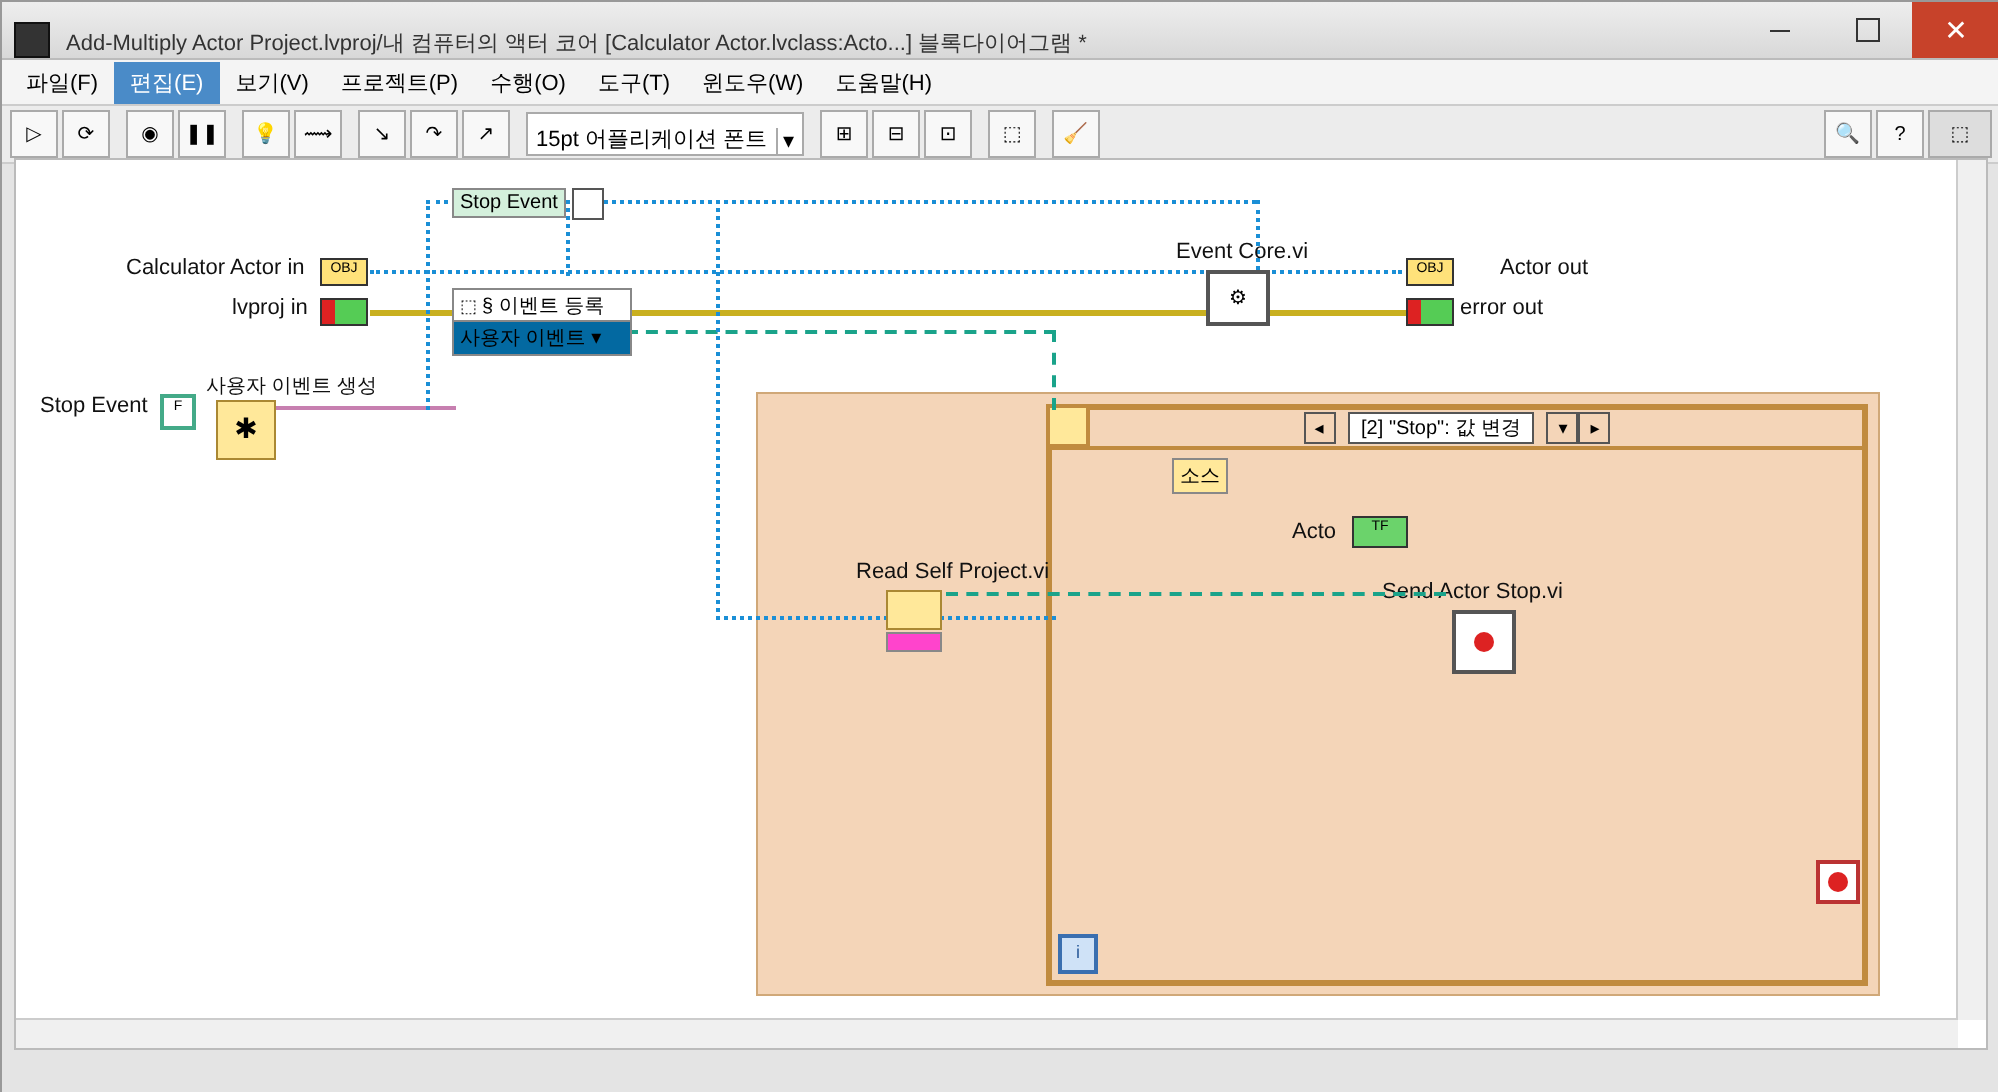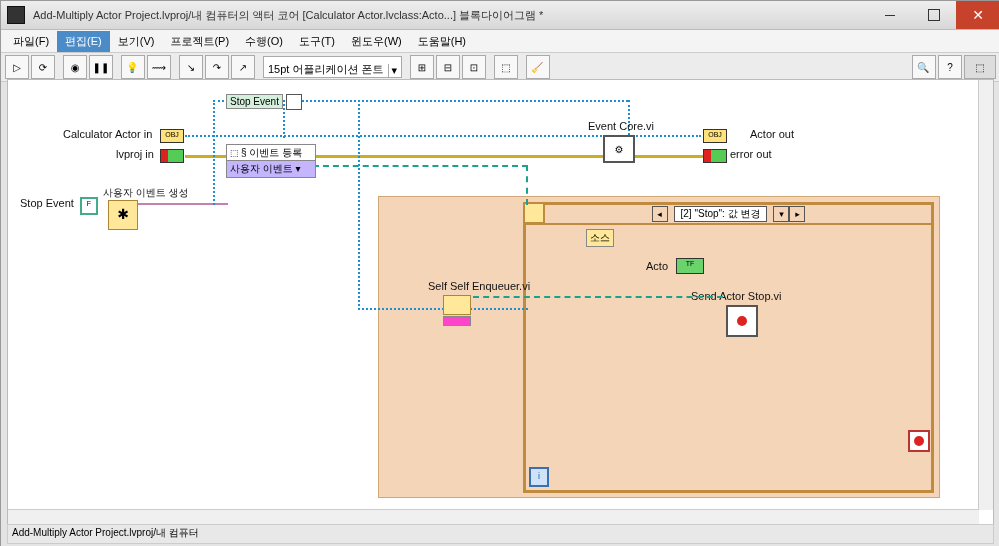--- a/index.html
+++ b/index.html
@@ -1,17 +1,17 @@
 <!DOCTYPE html>
 <html><head>
 <meta charset="utf-8">
 <style>
 html,body{margin:0;padding:0;font-family:"Segoe UI",Tahoma,sans-serif;font-size:11px;background:#fff}
 .window{width:999px;height:546px;background:#e4e4e4;position:relative;overflow:hidden;border:1px solid #999}
-.titlebar{height:28px;background:linear-gradient(#eee,#d8d8d8);display:flex;align-items:center;padding:0 0 0 6px;border-bottom:1px solid #bbb}
+.titlebar{height:28px;background:linear-gradient(#eee,#d8d8d8);display:flex;align-items:flex-end;padding:0 0 0 6px;border-bottom:1px solid #bbb}
 .titlebar .lv-icon{width:16px;height:16px;background:#333;border:1px solid #111;margin-right:8px}
 .titlebar .title{flex:1;color:#333;overflow:hidden;white-space:nowrap}
 .win-btns{display:flex;height:100%}
 .win-btn{width:44px;height:100%;display:flex;align-items:center;justify-content:center;font-family:Arial;font-size:12px}
 .win-btn.min::before{content:"";width:10px;border-top:1px solid #333}
 .win-btn.max::before{content:"";width:10px;height:10px;border:1px solid #333}
 .win-btn.close{background:#c7422a;color:#fff;font-size:14px}
 .menubar{height:22px;background:#f4f4f4;display:flex;align-items:center;padding:0 4px;border-bottom:1px solid #ccc}
 .menu-item{padding:3px 8px;cursor:default}
 .menu-item.active{background:#4a8bc8;color:#fff}
@@ -164,39 +164,36 @@
     <div class="term bool" style="left:72px;top:117px;width:14px;height:14px;background:#fff;border:2px solid #4a8">F</div>
 
     <div class="node-label" style="left:95px;top:106px;font-size:10px">사용자 이벤트 생성</div>
     <div class="small-icon" style="left:100px;top:120px">
       <span style="font-size:14px;line-height:26px;display:block;text-align:center">✱</span>
     </div>
 
     <div class="reg-box" style="left:218px;top:64px;width:82px">
       <span style="font-size:9px">⬚ </span><span>§ 이벤트 등록</span>
     </div>
-    <div class="reg-box" style="left:218px;top:80px;width:82px;background:#c4b5fd">
+    <div class="reg-box" style="left:218px;top:80px;width:82px;background:#0369a1">
       <span>사용자 이벤트</span> <span>▾</span>
     </div>
 
     <div class="node-label" style="left:580px;top:40px">Event Core.vi</div>
     <div class="sub-box" style="left:595px;top:55px;height:24px">
       <span style="font-size:10px">⚙</span>
     </div>
 
     <div class="term obj" style="left:695px;top:49px">OBJ</div>
     <div class="node-label" style="left:742px;top:48px">Actor out</div>
     <div class="term err" style="left:695px;top:69px;background:linear-gradient(90deg,#d22 30%,#5c5 30%)"></div>
     <div class="node-label" style="left:722px;top:68px">error out</div>
 
-    <div class="node-label" style="left:420px;top:200px">Self Self Enqueuer.vi</div>
+    <div class="node-label" style="left:420px;top:200px">Read Self Project.vi</div>
     <div class="sub-box" style="left:435px;top:215px;width:26px;height:18px;background:#ffe89a;border:1px solid #aa8833"></div>
     <div style="position:absolute;left:435px;top:236px;width:26px;height:8px;border:1px solid #888;background:#f4c"></div>
 
     <div class="sb-h"></div>
     <div class="sb-v"></div>
   </div>
 
-  <div class="status">
-    <span>Add-Multiply Actor Project.lvproj/내 컴퓨터</span>
-  </div>
 
 </div>
 
 </body></html>

